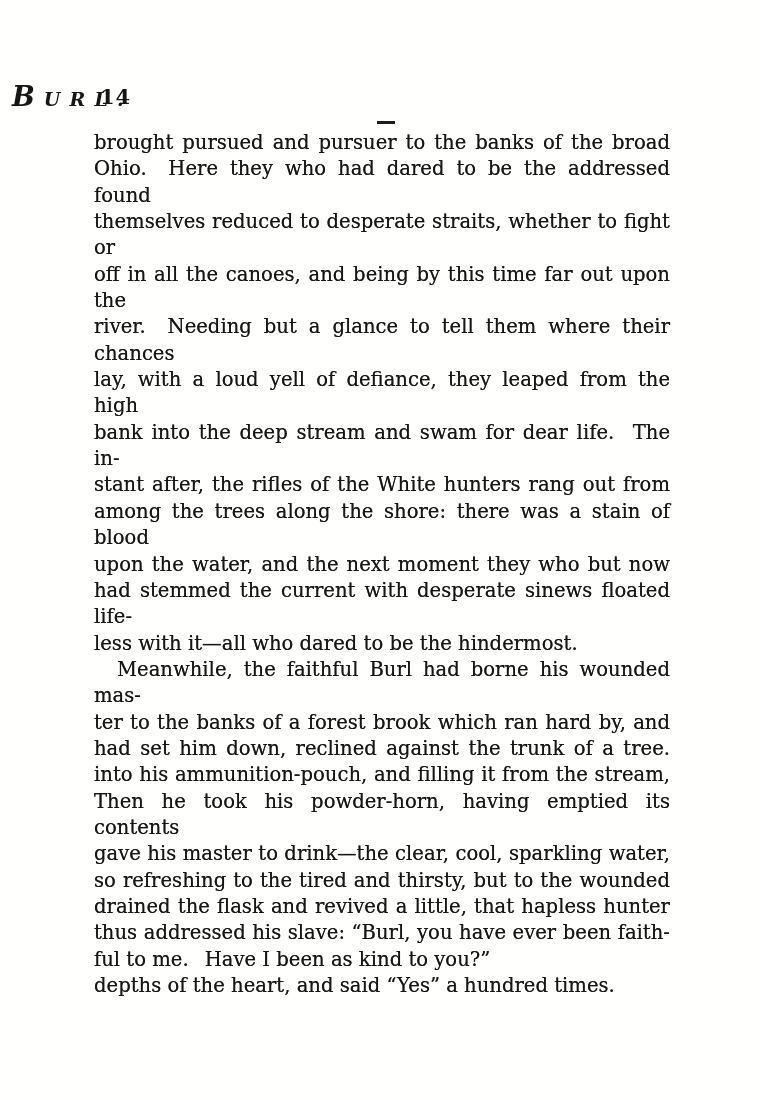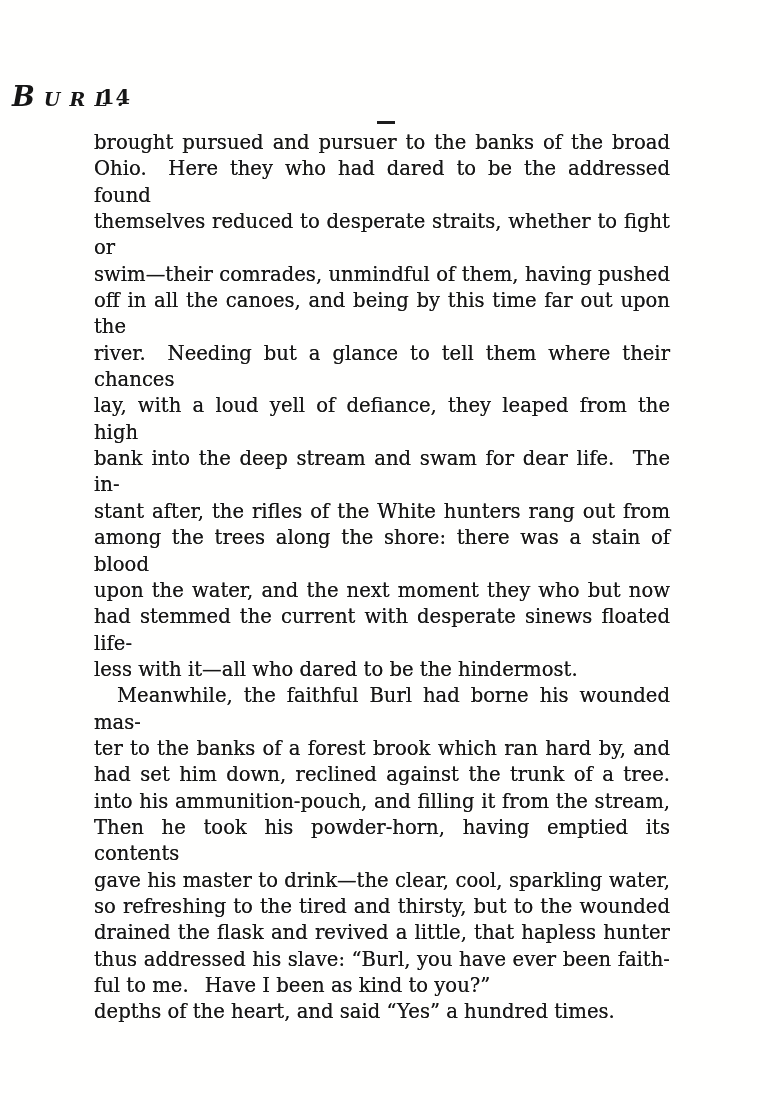--- a/index.html
+++ b/index.html
@@ -86,21 +86,20 @@
   <span class="running-head">BURL.</span>
 
   <div class="head-rule"></div>
 
   <main class="text-block">
 
     <p class="para">
       <span class="line">brought pursued and pursuer to the banks of the broad</span>
       <span class="line">Ohio.  Here they who had dared to be the addressed found</span>
       <span class="line">themselves reduced to desperate straits, whether to fight or</span>
-      <span class="line">swim—their comrades, unmindful of them, having pushed</span>
       <span class="line">off in all the canoes, and being by this time far out upon the</span>
       <span class="line">river.  Needing but a glance to tell them where their chances</span>
       <span class="line">lay, with a loud yell of defiance, they leaped from the high</span>
       <span class="line">bank into the deep stream and swam for dear life.  The in-</span>
       <span class="line">stant after, the rifles of the White hunters rang out from</span>
       <span class="line">among the trees along the shore: there was a stain of blood</span>
       <span class="line">upon the water, and the next moment they who but now</span>
       <span class="line">had stemmed the current with desperate sinews floated life-</span>
       <span class="line last">less with it—all who dared to be the hindermost.</span>
     </p>

